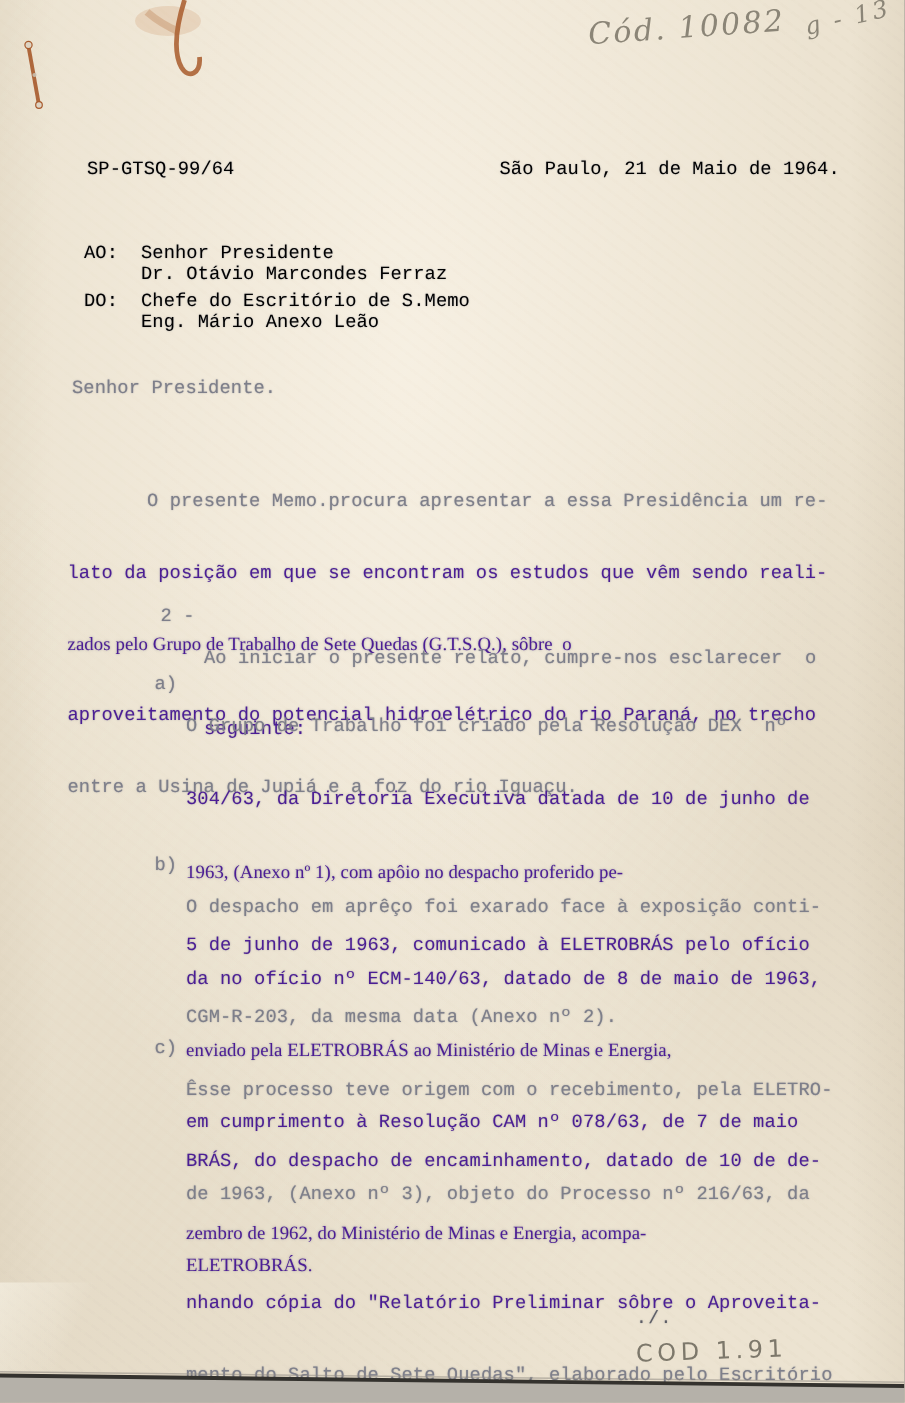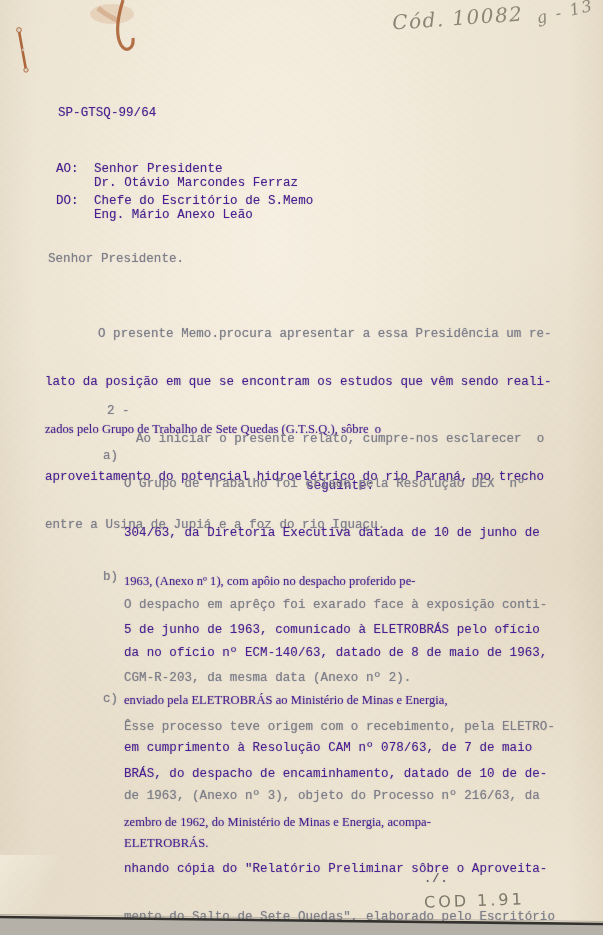--- a/index.html
+++ b/index.html
@@ -13,21 +13,21 @@
       radial-gradient(ellipse at 8% 95%, rgba(170,150,115,0.10), rgba(170,150,115,0) 45%),
       radial-gradient(ellipse at 97% 60%, rgba(170,150,115,0.12), rgba(170,150,115,0) 40%),
       linear-gradient(to right, rgba(160,140,105,0.08), rgba(160,140,105,0) 6%, rgba(160,140,105,0) 94%, rgba(160,140,105,0.10));}
   .grain{position:absolute;inset:0;pointer-events:none;opacity:.35;
     background-image:repeating-linear-gradient(37deg, rgba(190,175,145,.06) 0 2px, transparent 2px 7px),
                      repeating-linear-gradient(-52deg, rgba(255,255,245,.05) 0 3px, transparent 3px 9px);}
 
   
   .typed{position:absolute;font-size:12.5px;letter-spacing:.06px;color:#7e7f8a;
          white-space:pre;text-shadow:0 0 1px rgba(112,114,127,.65);}
-  .dark{color:#4c1d95;}
+  .dark{color:#000000;}
   .line{height:19.7px;}
   .lh-a .line{height:20.6px;}
   .lh-b .line{height:19.7px;}
   .lh-c .line{height:19.4px;}
   .lh-2 .line{height:19px;}
   .line:nth-child(2n){color:#4c1d95;text-shadow:0 0 1.2px rgba(125,127,140,.7);}
   .line:nth-child(3n){color:#4c1d95;text-shadow:0 0 1.5px rgba(130,132,145,.8);font-family:Liberation Serif, serif;}
   .para1 .line:first-child{margin-left:53px;}
 
   
@@ -35,21 +35,21 @@
   .citydate  {left:333px; top:106px;}
   .to-label  {left:56px;  top:162px;}
   .to-1      {left:94px;  top:162px;}
   .to-2      {left:94px;  top:175.5px;}
   .from-label{left:56px;  top:194px;text-align:center;}
   .from-1    {left:94px;  top:194px;}
   .from-2    {left:94px;  top:207.5px;}
   .salute    {left:48px;  top:252px;}
   .para1     {left:45px;  top:299px;width:515px;}
   .lbl2      {left:107px; top:404px;}
-  .blk2      {left:136px; top:404px;text-align:center;}
+  .blk2      {left:136px; top:404px;}
   .lblA      {left:103px; top:449px;}
   .blkA      {left:124px; top:449px;}
   .lblB      {left:103px; top:570px;}
   .blkB      {left:124px; top:570px;}
   .lblC      {left:103px; top:692px;}
   .blkC      {left:124px; top:692px;}
   .contmark  {left:424px; top:872px;color:#5d5e66;font-size:12px;letter-spacing:1px;}
 
   
   .hand{position:absolute;font-family:"DejaVu Serif","Liberation Serif",serif;
@@ -81,20 +81,21 @@
     <line x1="19" y1="31" x2="26" y2="70" stroke="#a85a2c" stroke-width="2.6" opacity="0.9"></line>
     <circle cx="19" cy="30" r="2.4" fill="#ddd4c4" stroke="#a85a2c" stroke-width="0.8"></circle>
     <circle cx="26" cy="70" r="2.2" fill="#ddd4c4" stroke="#a85a2c" stroke-width="0.8"></circle>
     <circle cx="23" cy="50" r="1.4" fill="#c8c0b0" opacity="0.9"></circle>
   </svg>
 
   <div class="hand code-top">Cód. 10082</div>
   <div class="hand pagenum">g - 13</div>
 
   <div class="typed dark ref">SP-GTSQ-99/64</div>
+  <div class="typed dark citydate">São Paulo, 21 de Maio de 1964.</div>
 
   <div class="typed dark to-label">AO:</div>
   <div class="typed dark to-1">Senhor Presidente</div>
   <div class="typed dark to-2">Dr. Otávio Marcondes Ferraz</div>
   <div class="typed dark from-label">DO:</div>
   <div class="typed dark from-1">Chefe do Escritório de S.Memo</div>
   <div class="typed dark from-2">Eng. Mário Anexo Leão</div>
 
   <div class="typed salute">Senhor Presidente.</div>
 

